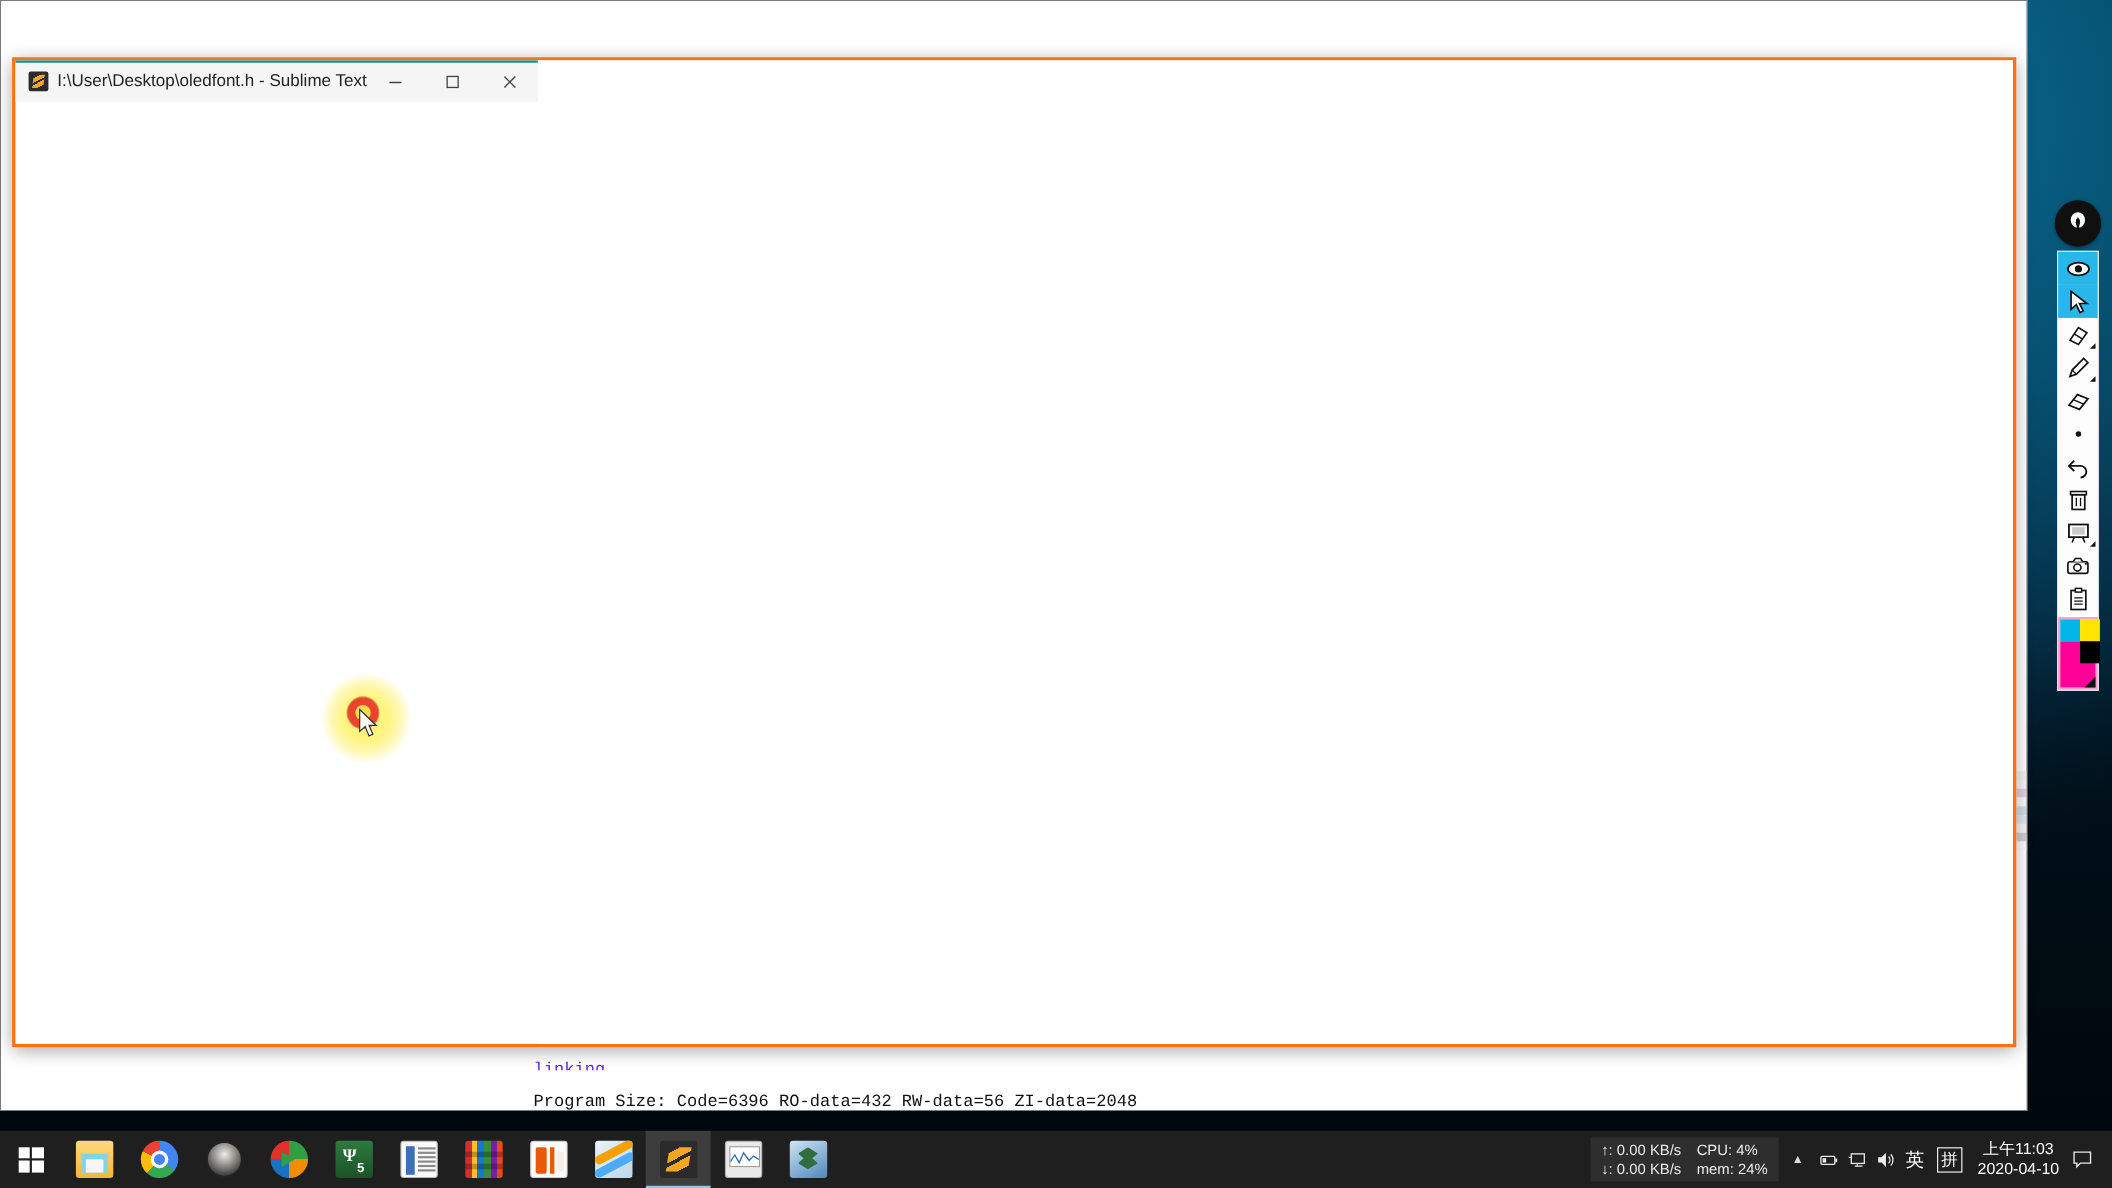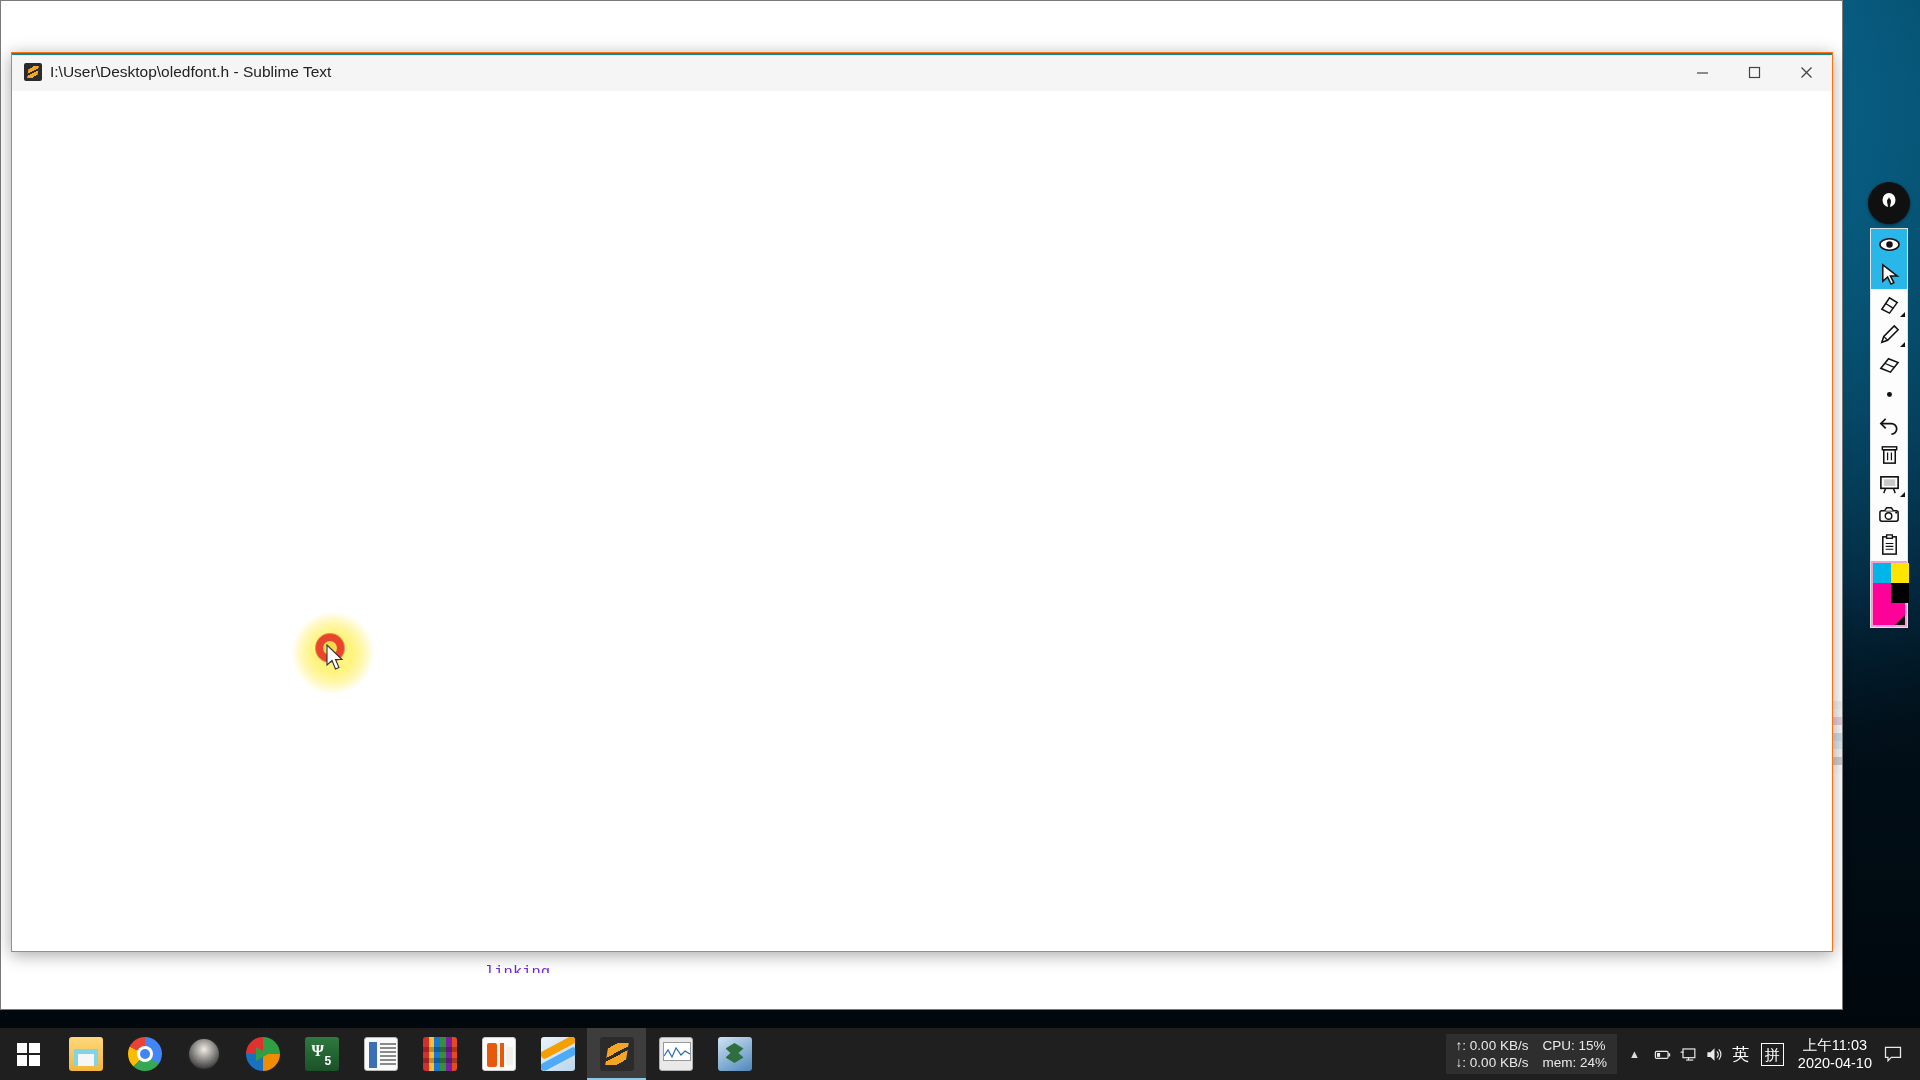--- a/index.html
+++ b/index.html
@@ -68,23 +68,23 @@
     background:#fff; color:#111;
     font-family:"Liberation Mono","DejaVu Sans Mono",monospace;
     font-size:15.5px; line-height:19.5px; padding:2px 6px; overflow:hidden;
     white-space:pre;
   }
   #keil-output .clip { color:#6d28d9; }
 
   
   #sublime {
     position:absolute; left:11px; top:52px; width:1822px; height:900px;
-    background:#ffffff; border:1px solid #f97316;
+    background:#ffffff; border:3px solid #f97316;
     box-shadow:0 3px 16px rgba(0,0,0,.35);
-    display:flex; flex-direction:column;justify-content:flex-end;
+    display:flex; justify-content:flex-end;
   }
   #sublime .titlebar {
     height:38px; background:#f5f5f5; display:flex; align-items:center;
     position:relative;
   }
   #sublime .titlebar .tb-strip { position:absolute; left:0; right:0; top:0; height:2px; background:#0f8a96;}
   .st-icon { width:18px; height:18px; margin:0 8px 0 12px; position:relative;
      background:#2b2b2b; border-radius:2px; flex:none; }
   .st-icon::after { content:""; position:absolute; left:4px; top:3px; width:10px; height:12px;
      background:
@@ -211,20 +211,21 @@
     <div class="k-row" style="background:#e7cede"></div>
     <div class="k-row" style="background:#fafafa"></div>
     <div class="k-row" style="background:#cfdde8"></div>
     <div class="k-row" style="background:#dce7ee"></div>
     <div class="k-row" style="background:#f5f5f5"></div>
     <div class="k-row" style="background:#cfcfcf"></div>
     <div class="k-row" style="background:#fcfcfc"></div>
   </div>
   <div id="keil-output">
 <div class="clip" style="height:10px; overflow:hidden;">linking...</div>
+<div>Program Size: Code=6396 RO-data=432 RW-data=56 ZI-data=2048</div>
 
 
   </div>
 </div>
 
 <div id="sublime">
   <div class="titlebar">
     <div class="tb-strip"></div>
     <div class="st-icon"></div>
     <div class="tb-title">I:\User\Desktop\oledfont.h - Sublime Text</div>
@@ -445,21 +446,21 @@
     </div>
   </div>
 
   <div id="tray">
     <div id="net-cpu">
       <div class="col">
         <span>↑: 0.00 KB/s</span>
         <span>↓: 0.00 KB/s</span>
       </div>
       <div class="col">
-        <span>CPU:  15%</span>
+        <span>CPU:  4%</span>
         <span>mem: 24%</span>
       </div>
     </div>
 
     <div class="tri">▲</div>
 
     <div class="tray-ico">
       <svg viewBox="0 0 24 24">
           <rect x="3" y="8" width="16" height="9" rx="1.4" fill="none" stroke="#e9e9e9" stroke-width="1.5"></rect>
           <rect x="19.5" y="10.5" width="2.2" height="4" fill="#e9e9e9"></rect>

